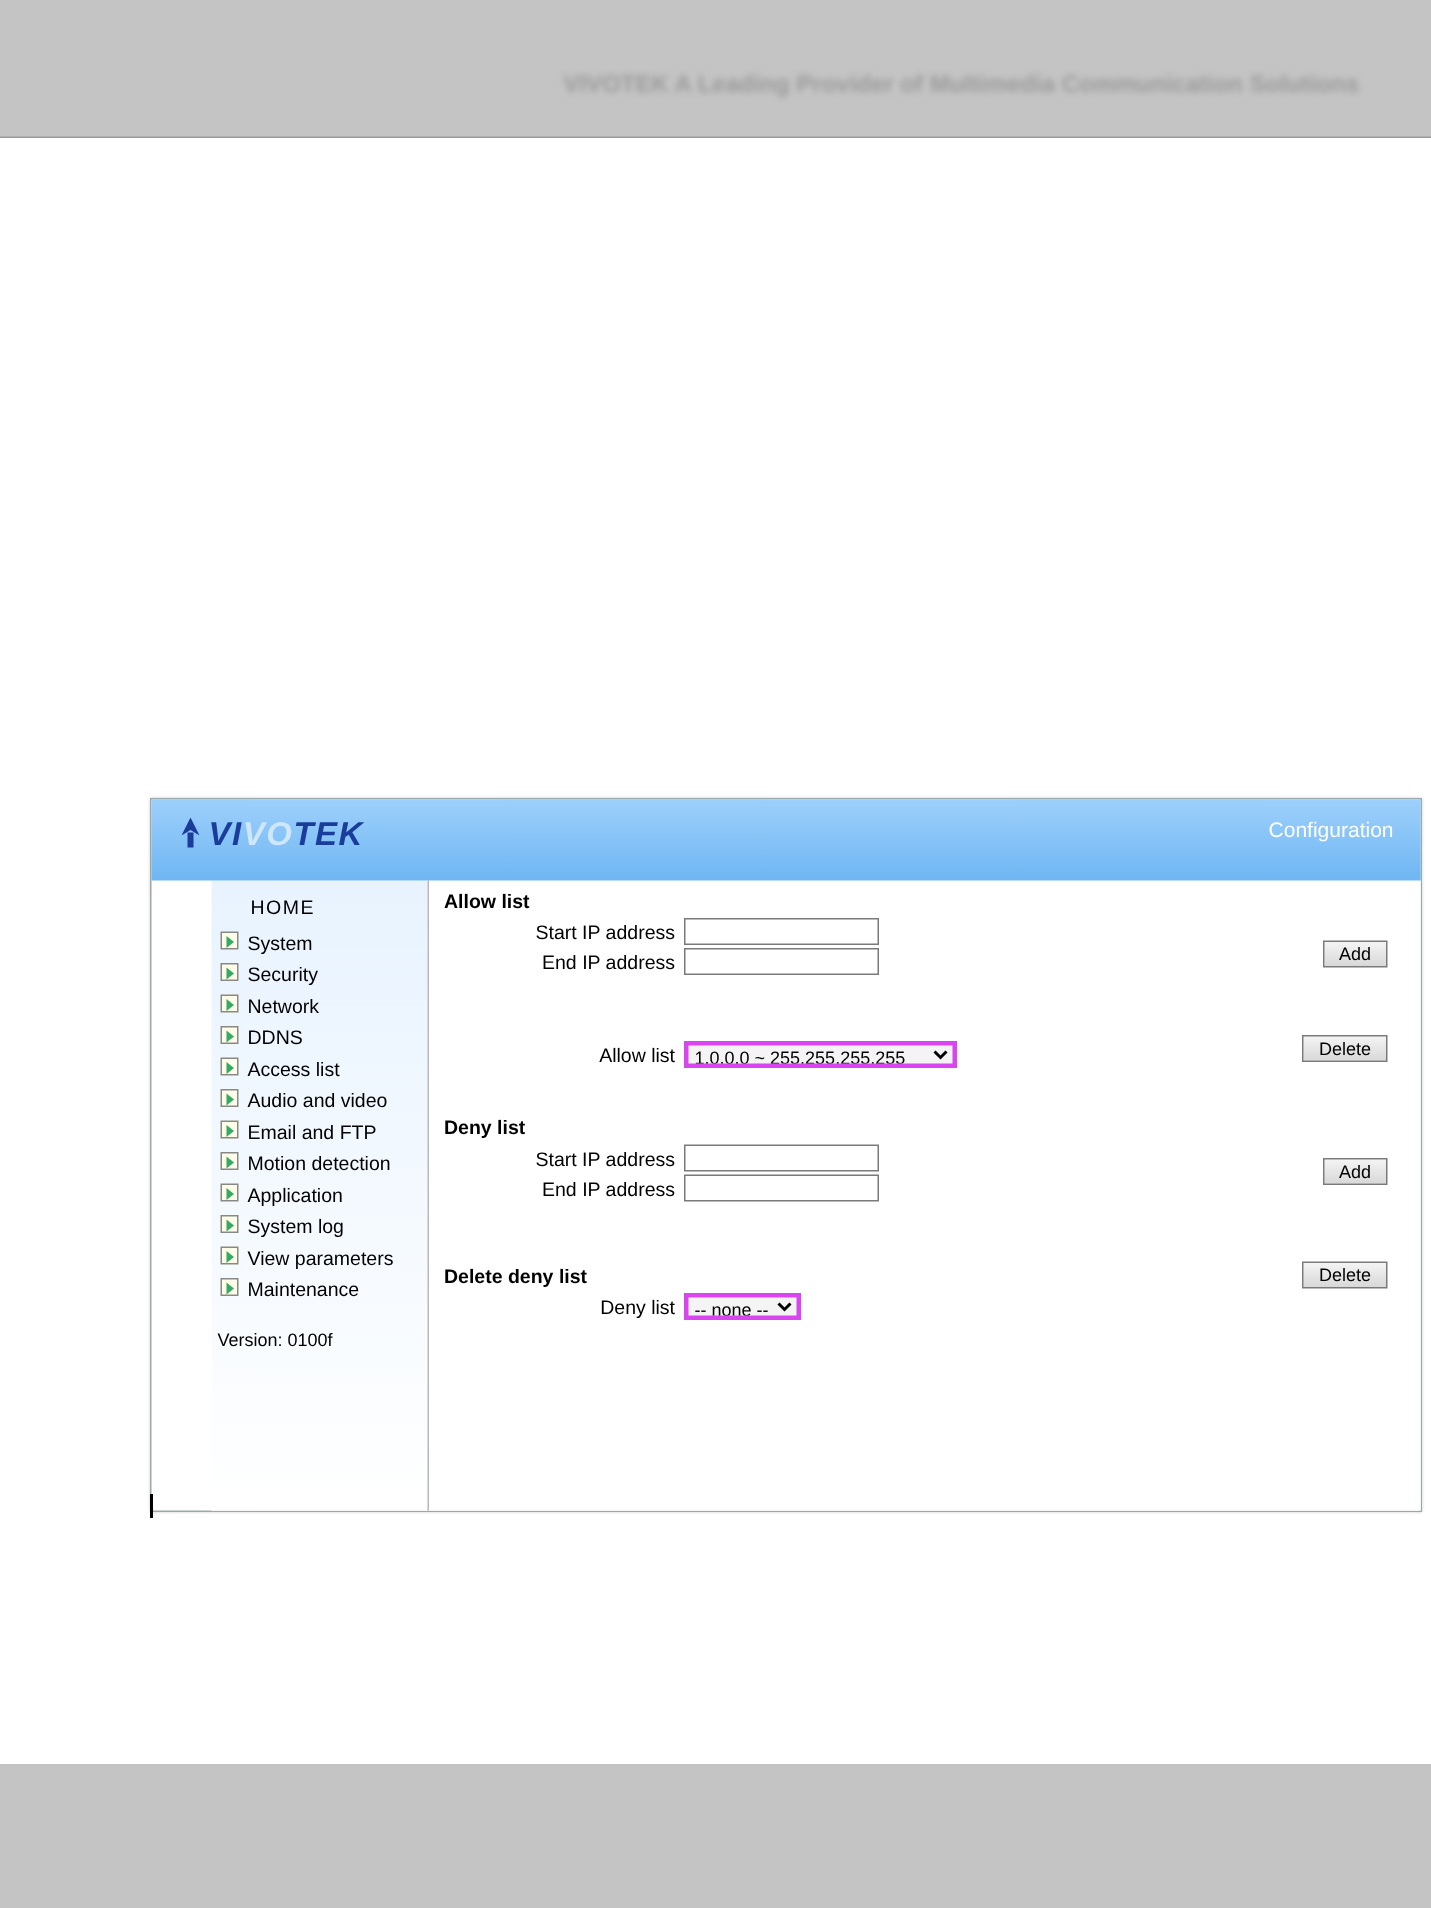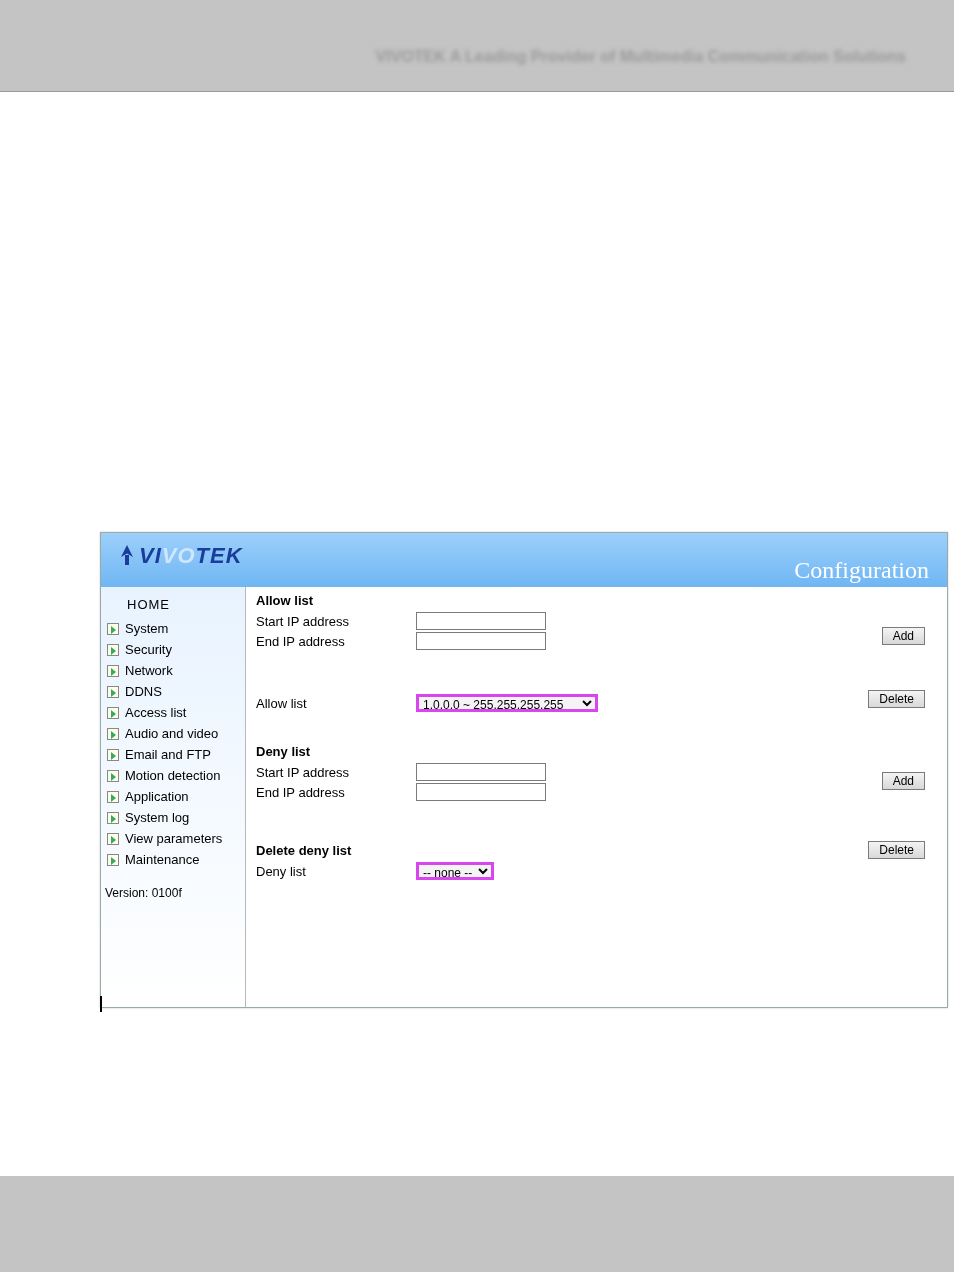--- a/index.html
+++ b/index.html
@@ -78,46 +78,46 @@
   .logo-bird::after {
     content: "";
     position: absolute;
     left: 6px; top: 10px;
     width: 4px; height: 10px;
     background: #1a3c9a;
   }
   .page-title {
     position: absolute;
     right: 18px;
-    top: 24px;
+    top: 12px;
     color: #fff;
-    font-size: 24px;
-    font-family: Liberation Serif, serif;
+    font-size: 14px;
   }
   .app-body {
     display: flex;
     min-height: 420px;
     background: #fff;
+    margin-left: 40px;
   }
   .sidebar {
     width: 145px;
     background: linear-gradient(#e8f3ff, #ffffff);
     border-right: 1px solid #b8b8b8;
     padding-bottom: 40px;
   }
   .sidebar .home-link {
     display: block;
     padding: 10px 0 6px 26px;
     color: #000;
     font-size: 13px;
     letter-spacing: 1px;
   }
   .nav-item {
     display: flex;
-    align-items: center;
+    align-items: flex-start;
     padding: 3px 0 3px 6px;
     color: #000;
     font-size: 13px;
     cursor: pointer;
   }
   .nav-item .arrow-icon {
     width: 12px;
     height: 12px;
     border: 1px solid #888;
     background: #fffde8;
@@ -158,21 +158,21 @@
     font-size: 13px;
     margin-bottom: 4px;
   }
   .form-row {
     display: flex;
     align-items: center;
     margin: 2px 0;
   }
   .form-label {
     width: 160px;
-    text-align: left;
+    text-align: right;
     padding-right: 6px;
     font-size: 13px;
   }
   .text-input {
     width: 130px;
     height: 18px;
     border: 1px solid #7a7a7a;
     background: #fff;
     font-size: 12px;
     padding: 0 2px;

